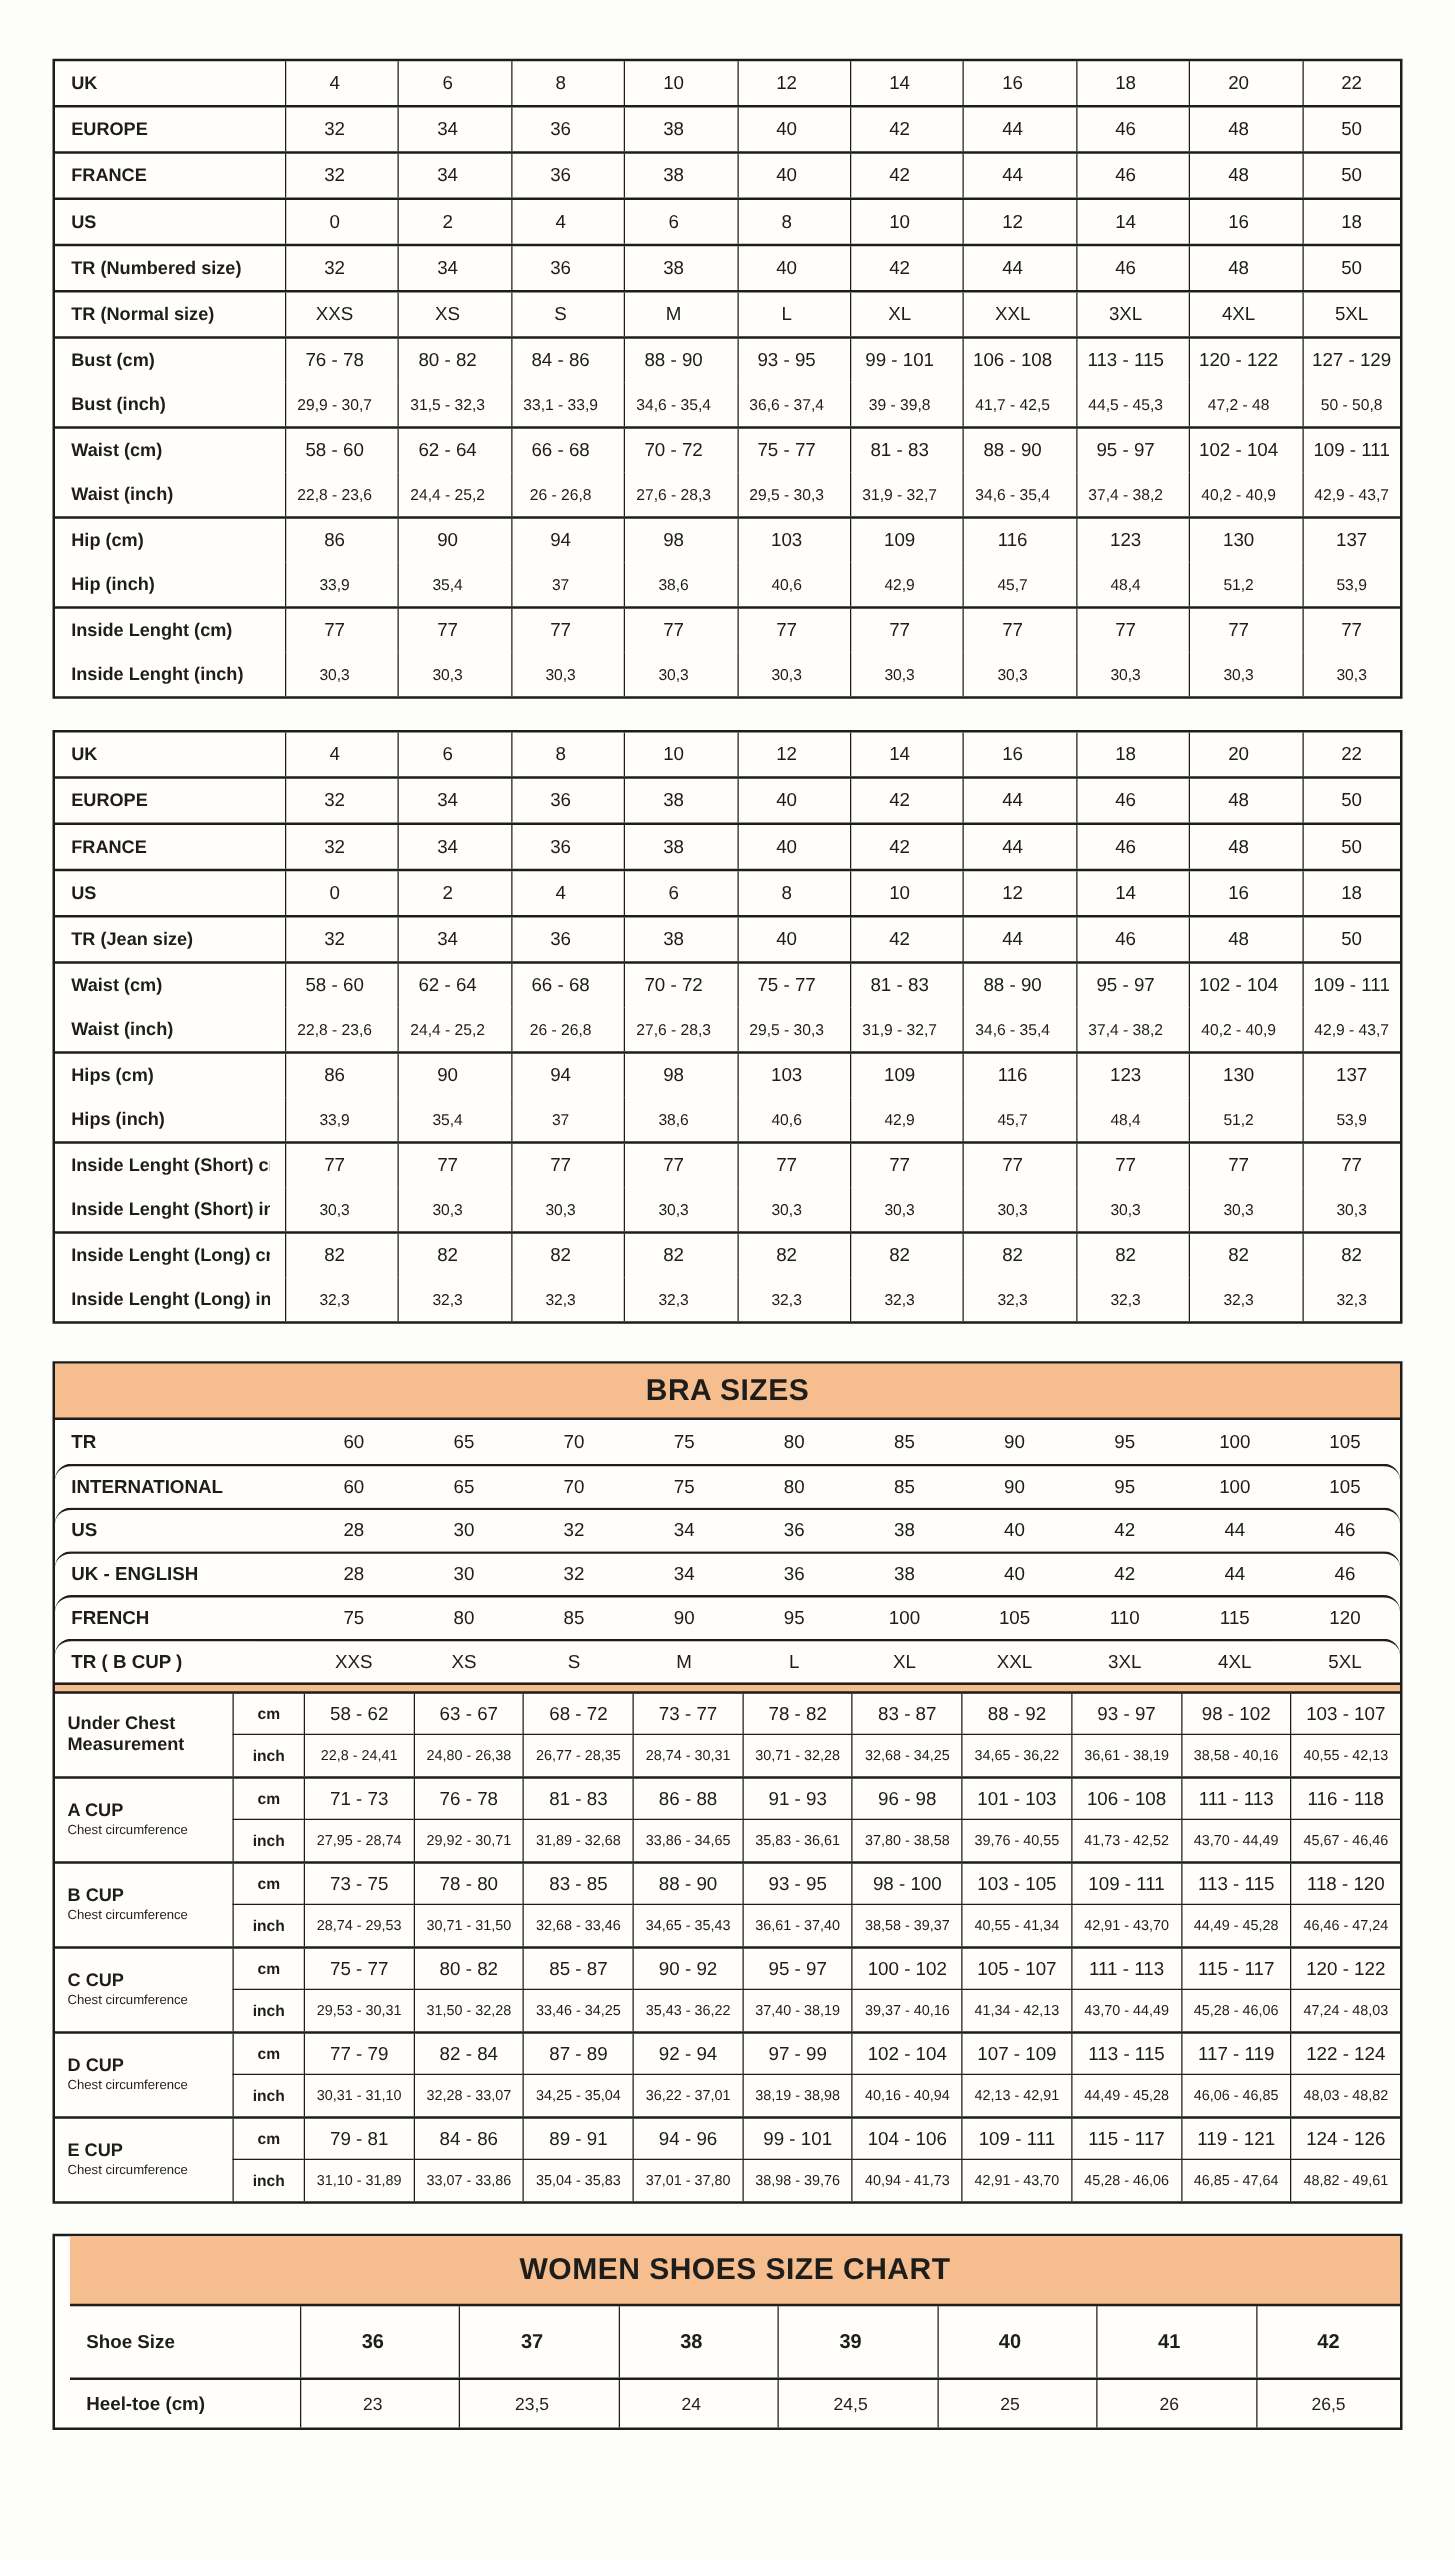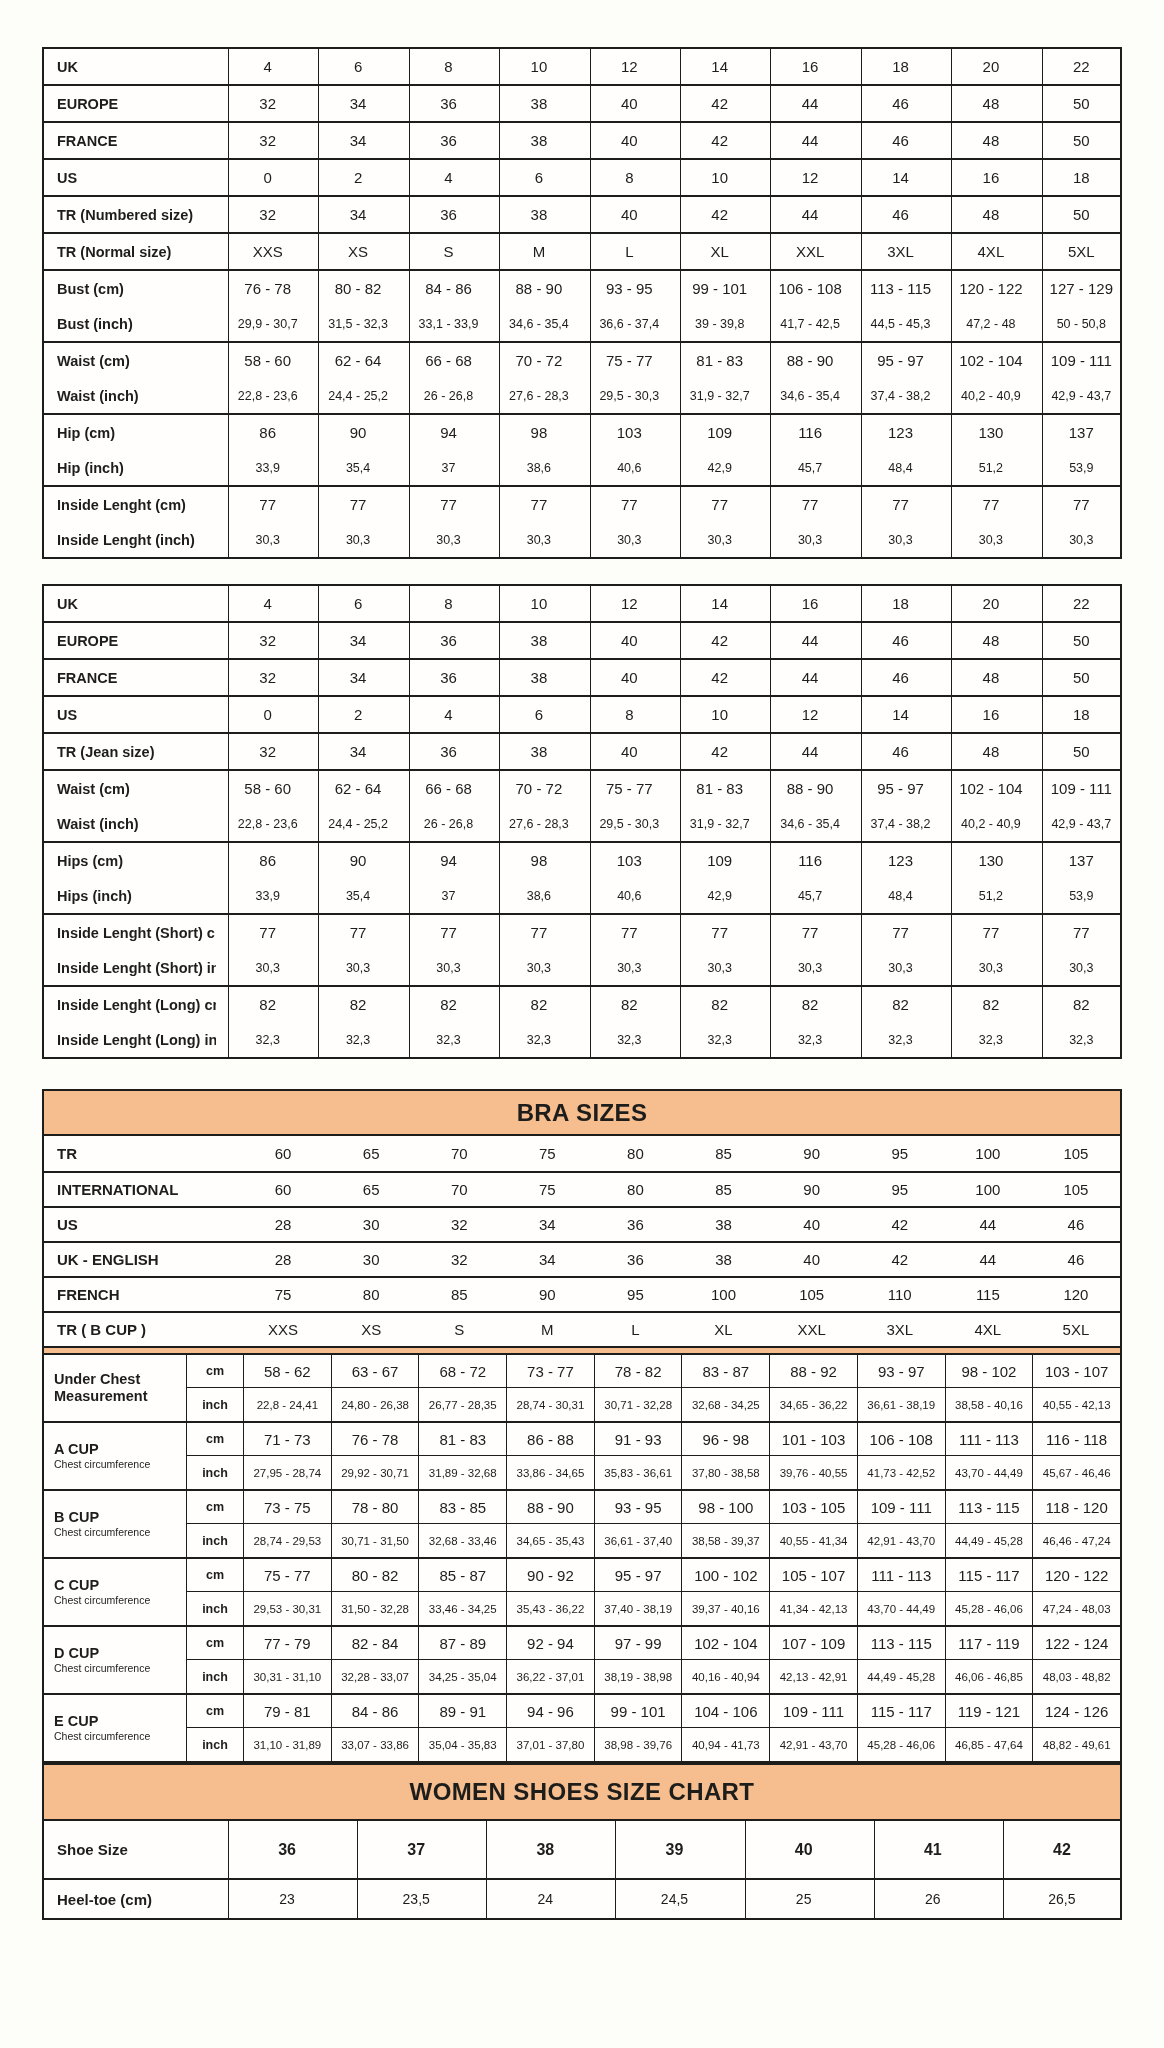--- a/index.html
+++ b/index.html
@@ -48,28 +48,28 @@
     font-size:15px;white-space:nowrap;overflow:hidden;
   }
   .cell.label{
     justify-content:flex-start;padding-left:13px;
     border-left:none;font-weight:bold;font-size:14.5px;
   }
   .trow.small .cell.val{font-size:12.5px;}
 
   .mt-jeans{margin-top:25px;}
   .mt-bra{margin-top:30px;}
-  .mt-shoes{}
+  .mt-shoes{margin-top:24px;padding-left:12px;}
 
   
   .bra-row{
     display:grid;grid-template-columns:195px repeat(10,1fr);
     height:35px;align-items:stretch;
   }
-  .bra-row + .bra-row{border-top:2.4px solid var(--border);}
+  .bra-row + .bra-row{border-top:2.4px solid var(--border);border-radius:13px;}
   .bra-row .cell{border-left:none;font-size:15px;}
   .bra-row .cell.label{font-size:15px;}
   .bra-strip{
     height:9px;background:var(--header-bg);
     border-top:2.4px solid var(--border);
     border-bottom:2.4px solid var(--border);
   }
 
   
   .cup-group{

